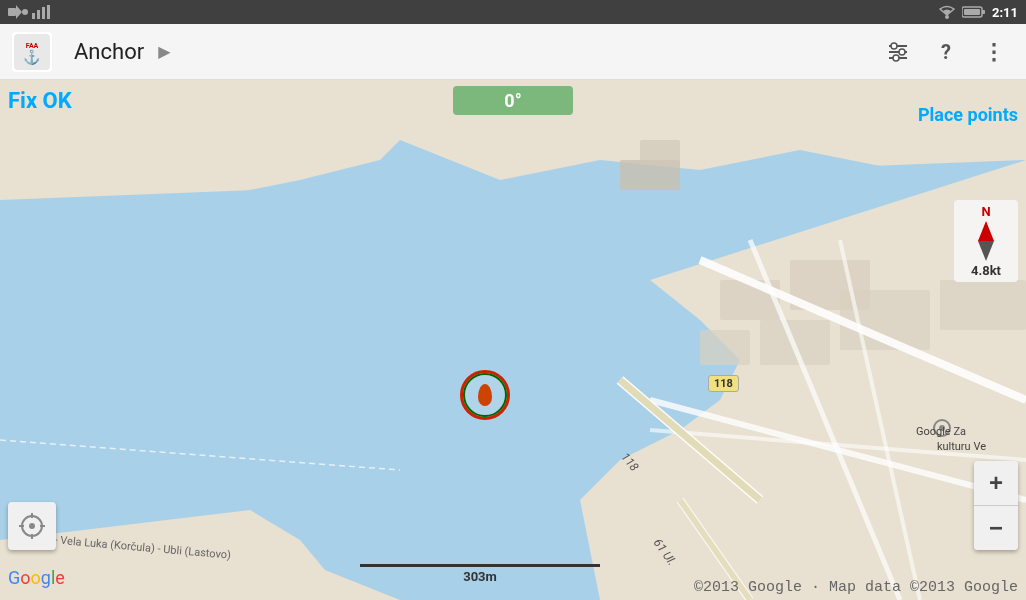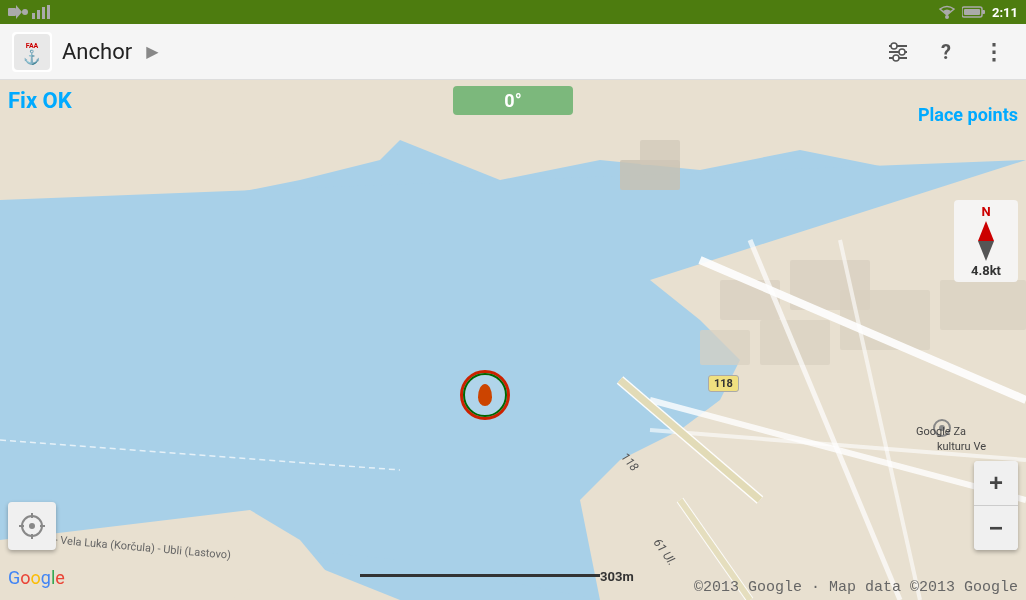--- a/index.html
+++ b/index.html
@@ -1,39 +1,39 @@
 <!DOCTYPE html>
 <html><head>
   <meta charset="utf-8">
   <style>
     * { margin: 0; padding: 0; box-sizing: border-box; }
     body { width: 1026px; height: 600px; overflow: hidden; font-family: 'Roboto', Arial, sans-serif; background: #000; }
 
     
     #status-bar {
       width: 1026px; height: 24px;
-      background: #4d7c0f;
+      background: #404040;
       display: flex; align-items: center; justify-content: space-between;
       padding: 0 8px;
       color: #fff; font-size: 12px;
     }
     #status-bar .left { display: flex; align-items: center; gap: 4px; }
     #status-bar .right { display: flex; align-items: center; gap: 6px; }
 
     
     #app-bar {
       width: 1026px; height: 56px;
       background: #f5f5f5;
       display: flex; align-items: center; justify-content: space-between;
       padding: 14px 12px;
       border-bottom: 1px solid #ddd;
     }
     #app-bar .left { display: flex; align-items: center; gap: 10px; }
     #app-bar .right { display: flex; align-items: center; gap: 8px; }
-    #app-bar .title { font-size: 22px; color: #222; font-weight: normal; }
+    #app-bar .title { font-size: 22px; color: #222; font-weight: normal; margin-left: 12px; }
     .app-icon { width: 40px; height: 40px; background: #fff; border-radius: 4px; display: flex; align-items: center; justify-content: center; }
 
     .icon-btn {
       width: 40px; height: 40px;
       display: flex; align-items: center; justify-content: center;
       cursor: pointer; border-radius: 4px;
       color: #555; font-size: 20px;
     }
 
     
@@ -133,21 +133,21 @@
     }
     .road-label {
       color: #555;
       font-size: 12px;
       font-style: italic;
     }
 
     
     #scale-bar {
       position: absolute; bottom: 16px; left: 360px;
-      display: flex; flex-direction: row; align-items: center;
+      display: flex; flex-direction: column; align-items: center;
     }
     .scale-line {
       width: 240px; height: 3px;
       background: #333;
       border-left: 3px solid #333;
       border-right: 3px solid #333;
     }
     .scale-text { font-size: 13px; color: #333; margin-top: 2px; font-weight: bold; }
 
     

